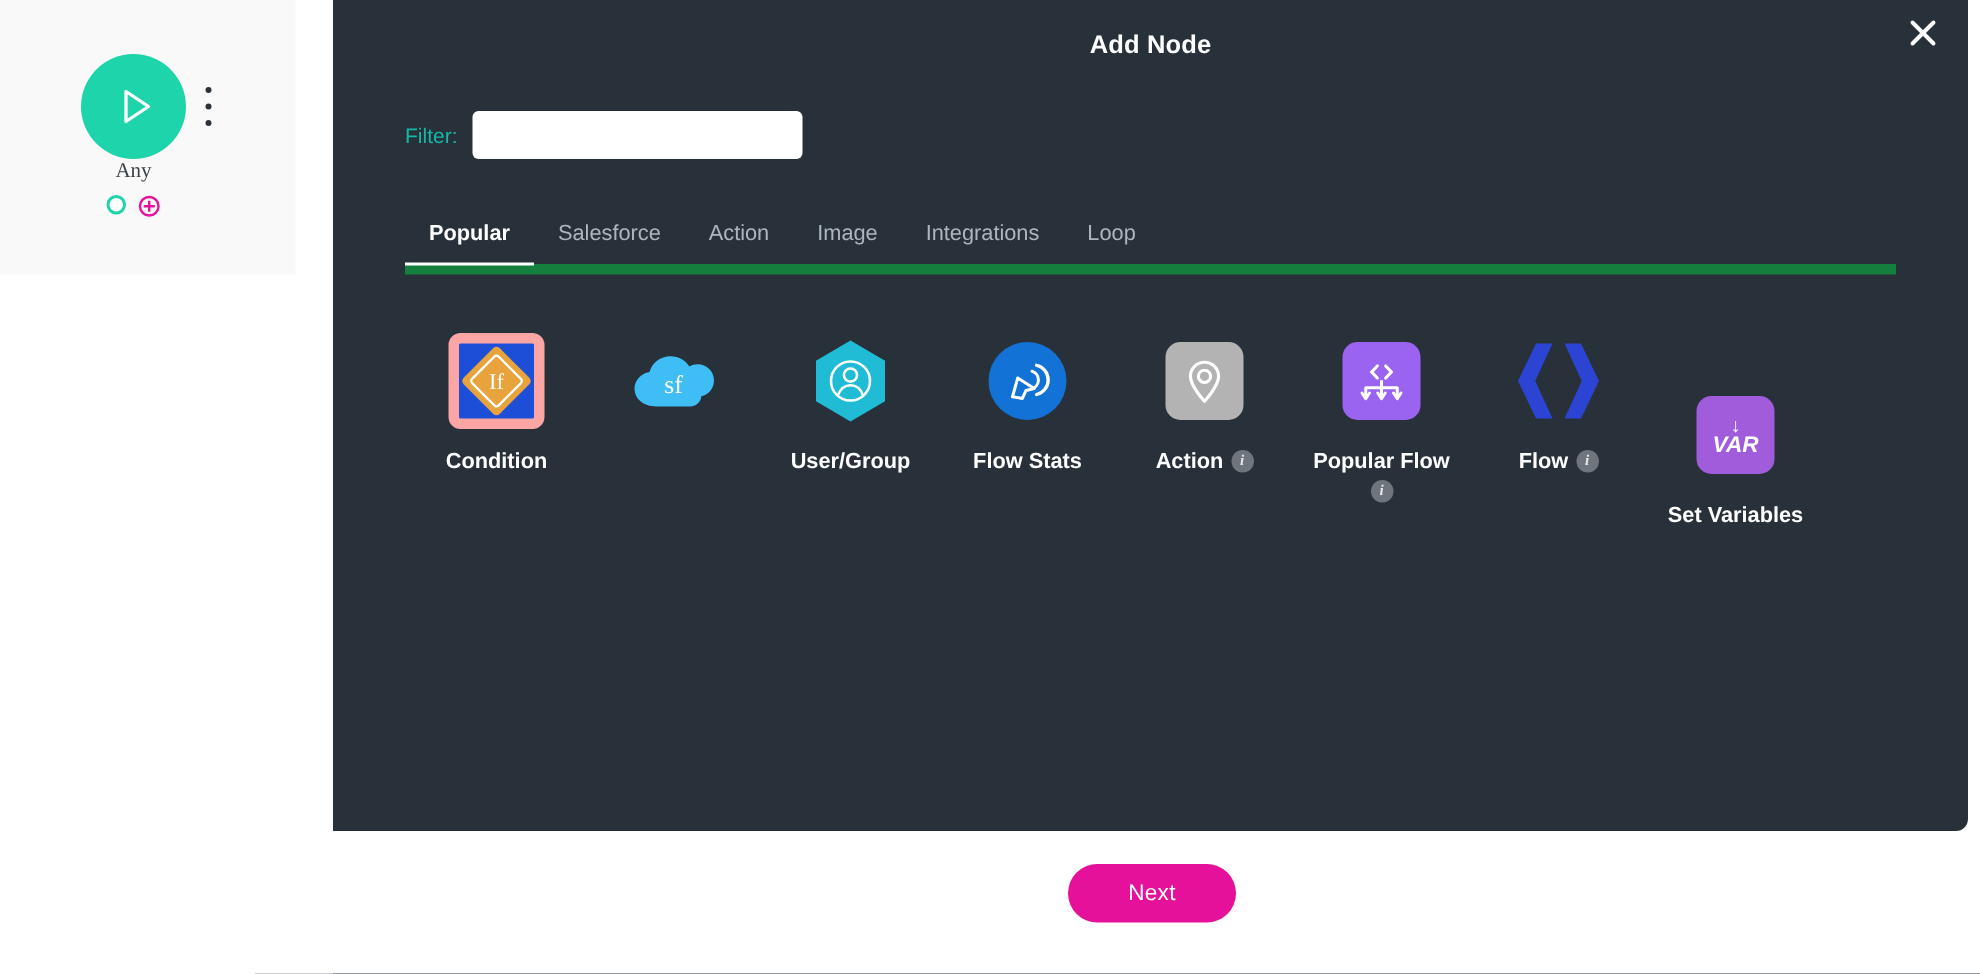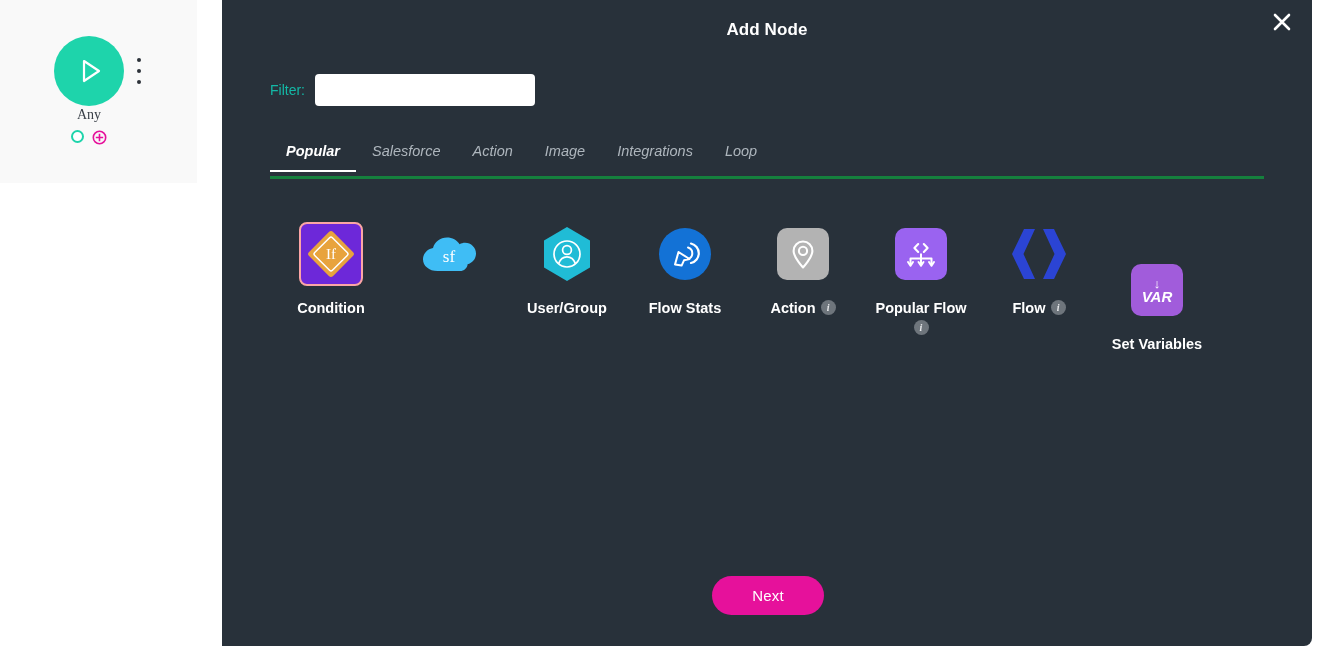--- a/index.html
+++ b/index.html
@@ -92,21 +92,21 @@
     width: 15px; height: 15px;
     position: relative;
   }
 
   
   #modal {
     position: absolute;
     left: 222px;
     top: 0;
     width: 1090px;
-    height: 646px;
+    height: 554px;
     background: #28313a;
     border-radius: 0 0 8px 0;
     color: #ffffff;
     box-sizing: border-box;
   }
   #modal-title {
     position: absolute;
     top: 20px;
     left: 0;
     width: 1090px;
@@ -155,24 +155,23 @@
     outline: none;
   }
 
   
   #tabs {
     position: absolute;
     left: 48px;
     top: 138px;
     width: 994px;
     height: 38px;
-    border-bottom: 3px solid #15803d;
-    display: flex;
-    align-items: center;
-    font-style: italic;
+    border-bottom: 7px solid #15803d;
+    display: flex;
+    align-items: flex-end;
   }
   .tab {
     font-size: 14.5px;
     color: #aeb6bd;
     padding: 0 16px 12px 16px;
     cursor: pointer;
     position: relative;
     white-space: nowrap;
   }
   .tab.active {
@@ -209,23 +208,23 @@
   }
   .node-icon-wrap {
     width: 64px;
     height: 64px;
     display: flex;
     align-items: center;
     justify-content: center;
     position: relative;
   }
   .node-icon-wrap.selected {
-    border: 2px solid #fca5a5;
+    border: 7px solid #fca5a5;
     border-radius: 8px;
-    background: #6d28d9;
+    background: #1d4ed8;
     box-sizing: border-box;
   }
   .node-caption {
     margin-top: 13px;
     font-size: 14.5px;
     font-weight: bold;
     color: #ffffff;
     text-align: center;
     line-height: 19px;
     max-width: 112px;

